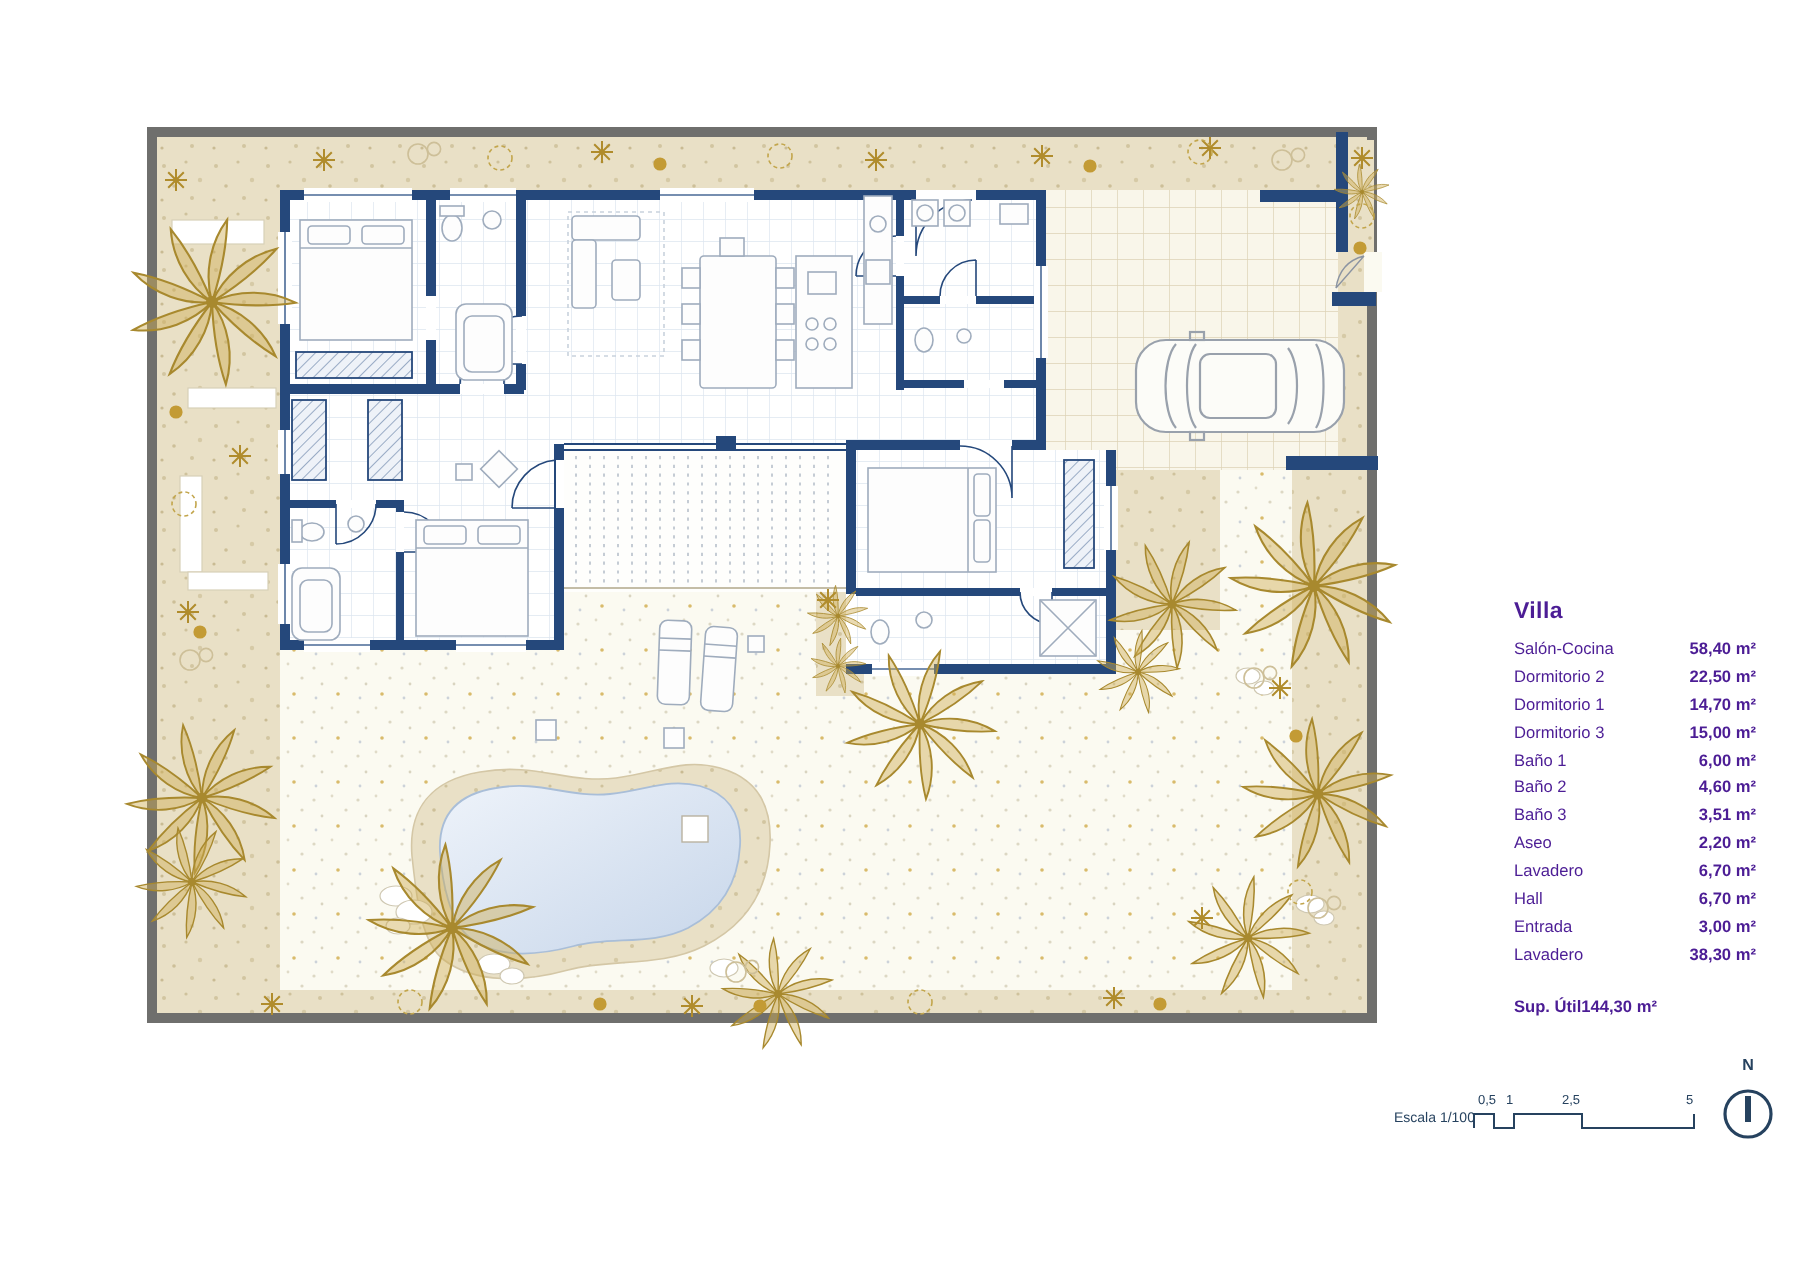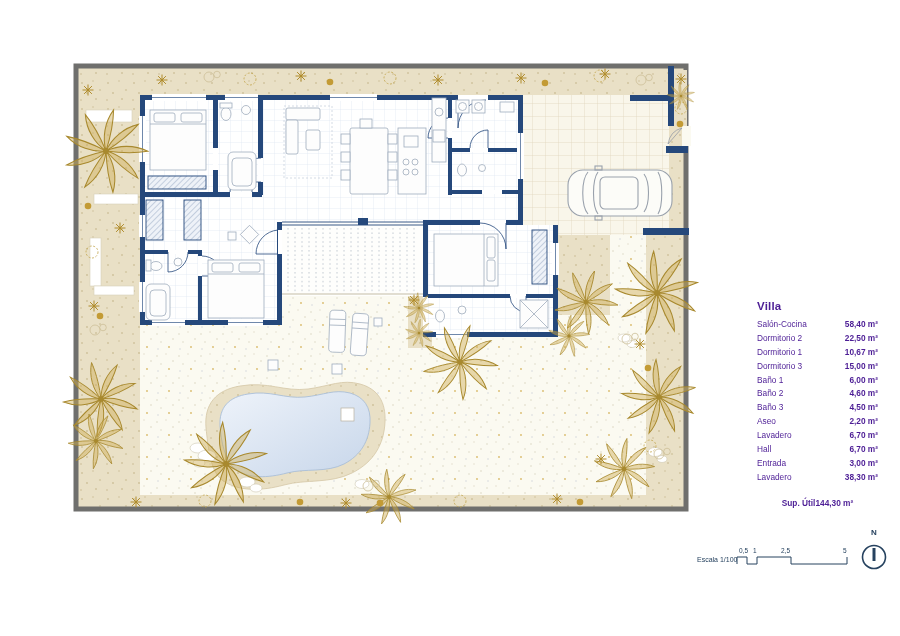--- a/index.html
+++ b/index.html
@@ -7,21 +7,21 @@
          font-family:"Liberation Sans",sans-serif;}
   svg{display:block;}
   .plan-svg{position:absolute;left:0;top:0;}
   
   .legend{position:absolute;left:757px;top:300px;width:121px;color:#4c1d95;}
   .legend-title{font-size:11.5px;font-weight:bold;letter-spacing:.2px;margin-bottom:7px;}
   .legend-row{display:flex;justify-content:space-between;align-items:baseline;
               font-size:8.3px;height:13.9px;}
   .legend-row .lab{font-weight:normal;}
   .legend-row .val{font-weight:bold;}
-  .legend-total{display:flex;justify-content:center;font-size:8.3px;
+  .legend-total{display:flex;justify-content:flex-start;font-size:8.3px;
                 font-weight:bold;margin-top:12px;}
   
   .scalebar{position:absolute;left:695px;top:545px;width:170px;height:30px;color:#26425f;}
   .sb-label{position:absolute;left:2px;top:11px;font-size:7px;}
   .sb-tick{position:absolute;top:2px;font-size:6.5px;}
   .t0{left:44px;} .t1{left:58px;} .t2{left:86px;} .t3{left:148px;}
   .sb-svg{position:absolute;left:40px;top:10px;}
   
   .compass{position:absolute;left:855px;top:528px;width:38px;height:50px;color:#26425f;}
   .compass .n{position:absolute;left:0;right:0;top:0;text-align:center;
@@ -396,37 +396,37 @@
     <div class="legend-row">
           <span class="lab">Salón-Cocina</span>
           <span class="val">58,40 m²</span>
         </div>
     <div class="legend-row">
           <span class="lab">Dormitorio 2</span>
           <span class="val">22,50 m²</span>
         </div>
     <div class="legend-row">
           <span class="lab">Dormitorio 1</span>
-          <span class="val">10,67 m²</span>
+          <span class="val">14,70 m²</span>
         </div>
     <div class="legend-row">
           <span class="lab">Dormitorio 3</span>
           <span class="val">15,00 m²</span>
         </div>
     <div class="legend-row">
           <span class="lab">Baño 1</span>
           <span class="val">6,00 m²</span>
         </div>
     <div class="legend-row">
           <span class="lab">Baño 2</span>
           <span class="val">4,60 m²</span>
         </div>
     <div class="legend-row">
           <span class="lab">Baño 3</span>
-          <span class="val">4,50 m²</span>
+          <span class="val">3,51 m²</span>
         </div>
     <div class="legend-row">
           <span class="lab">Aseo</span>
           <span class="val">2,20 m²</span>
         </div>
     <div class="legend-row">
           <span class="lab">Lavadero</span>
           <span class="val">6,70 m²</span>
         </div>
     <div class="legend-row">

